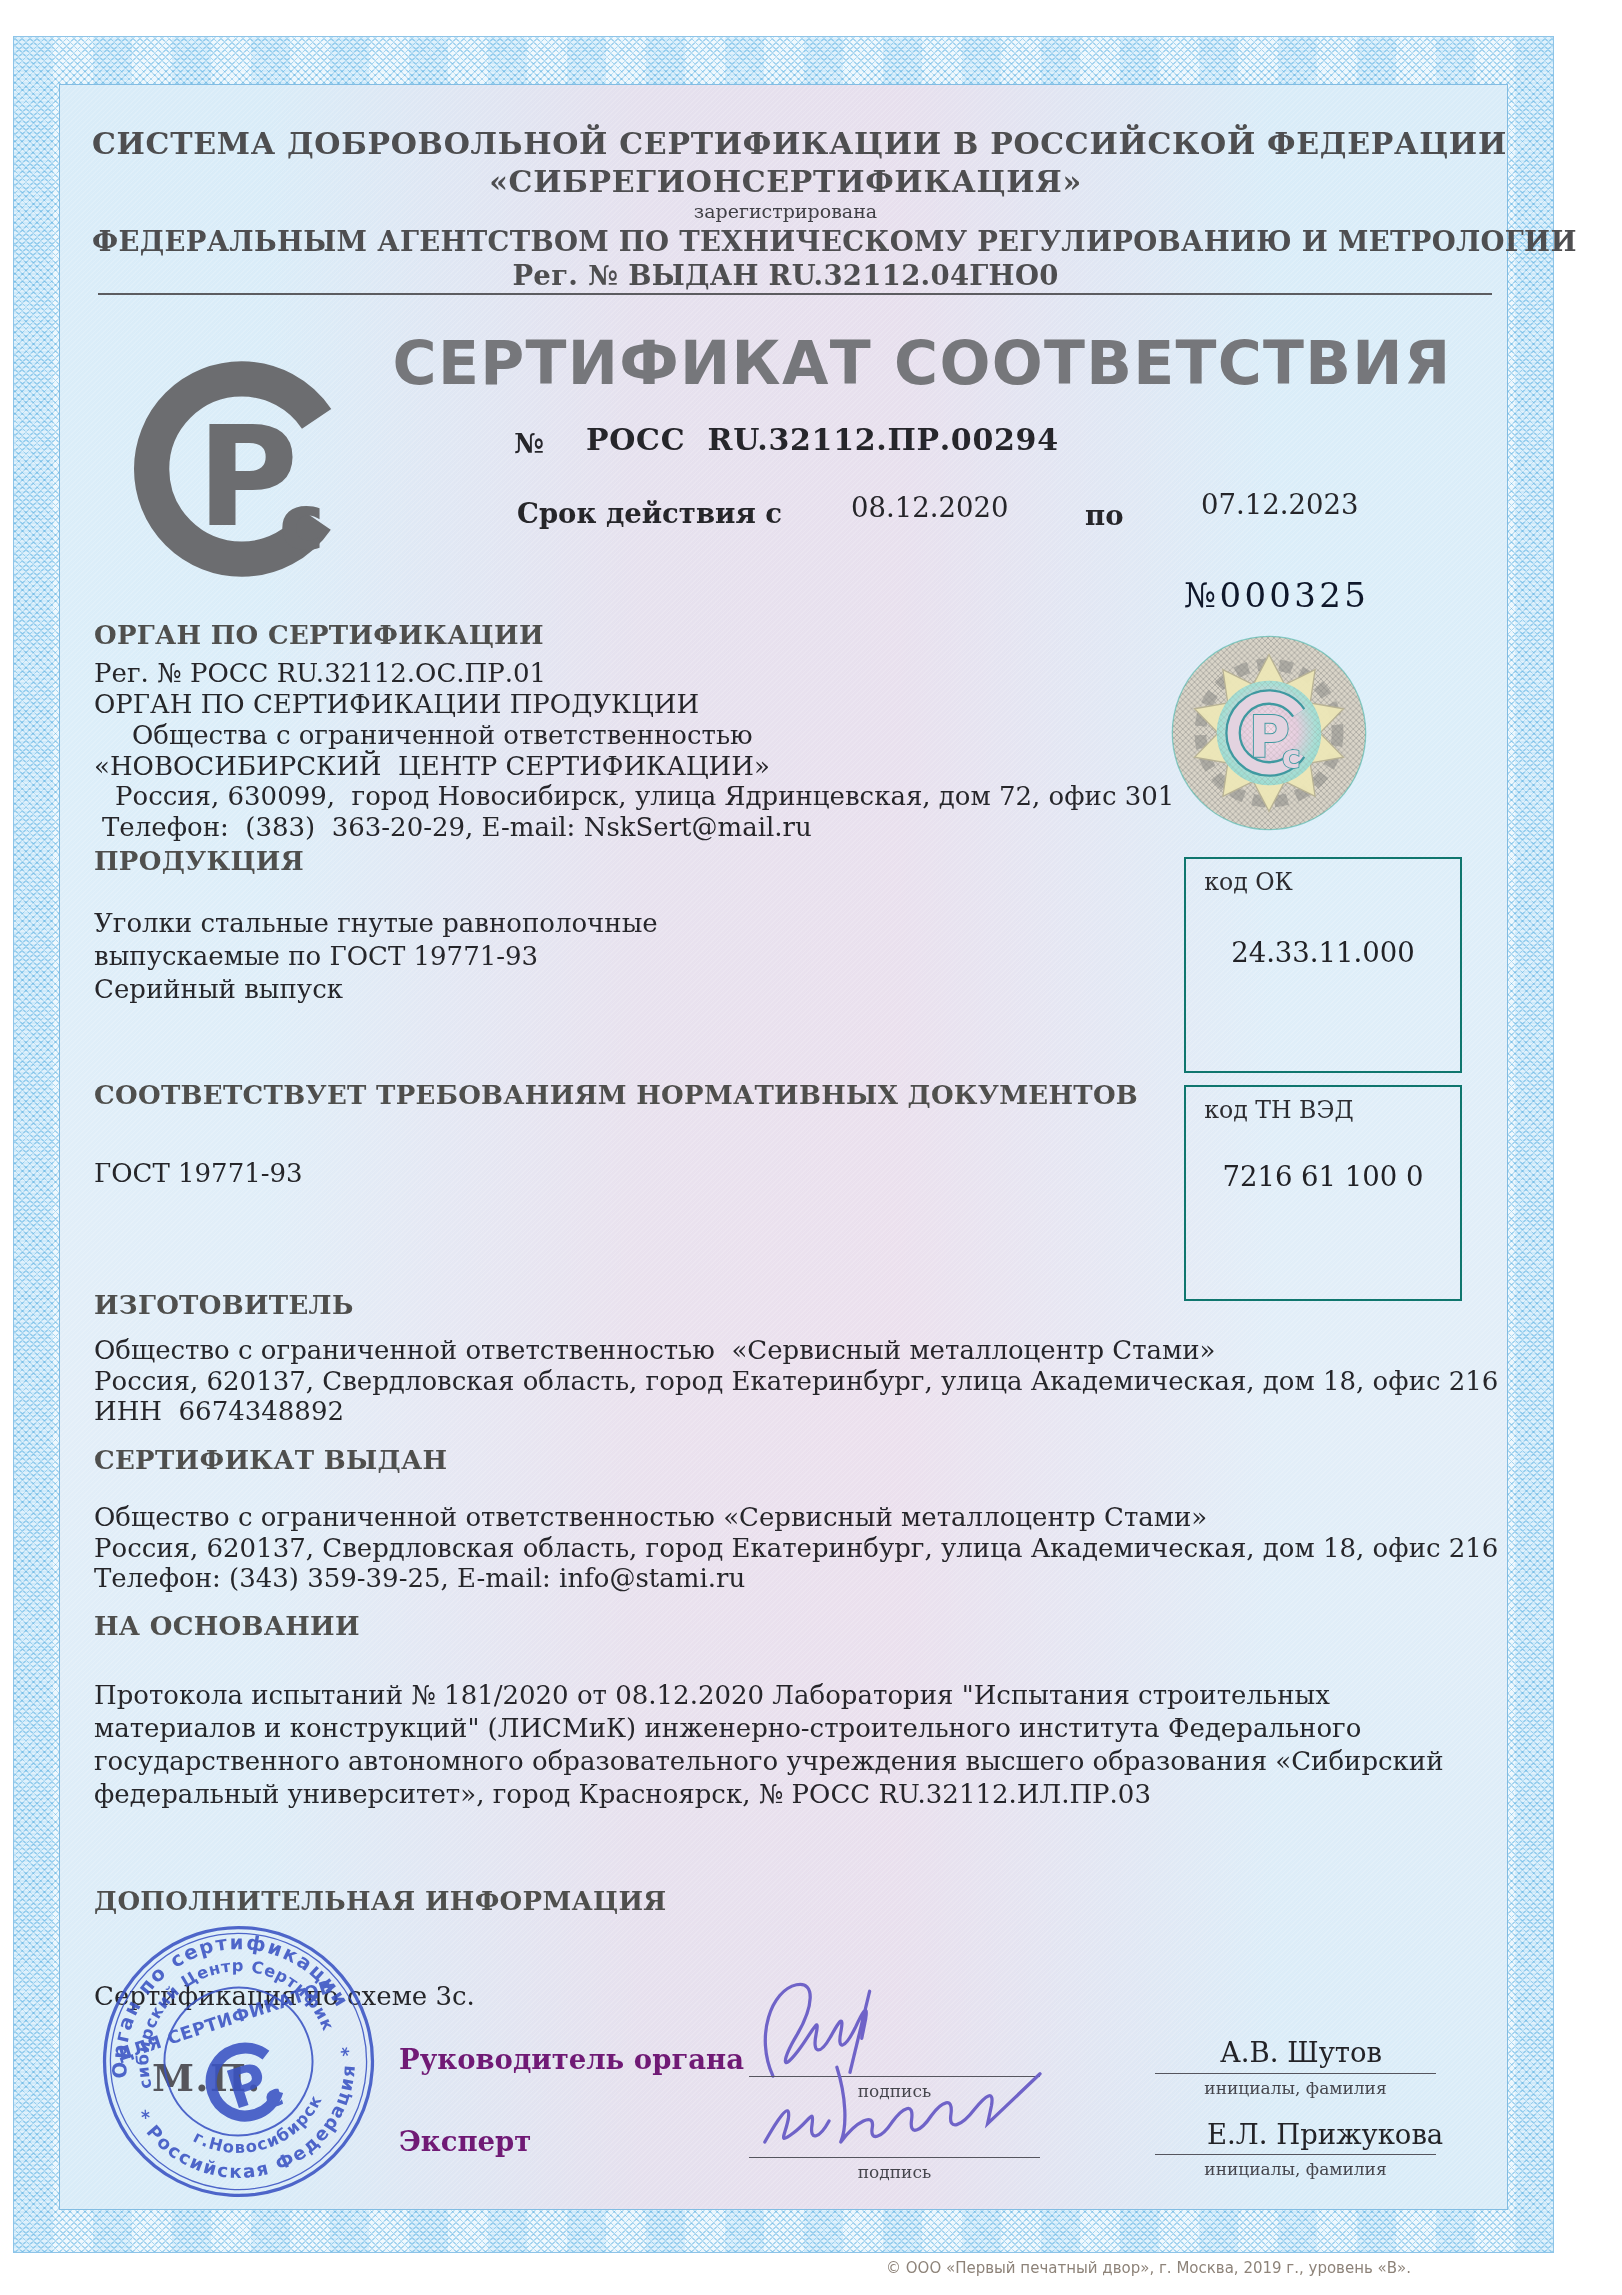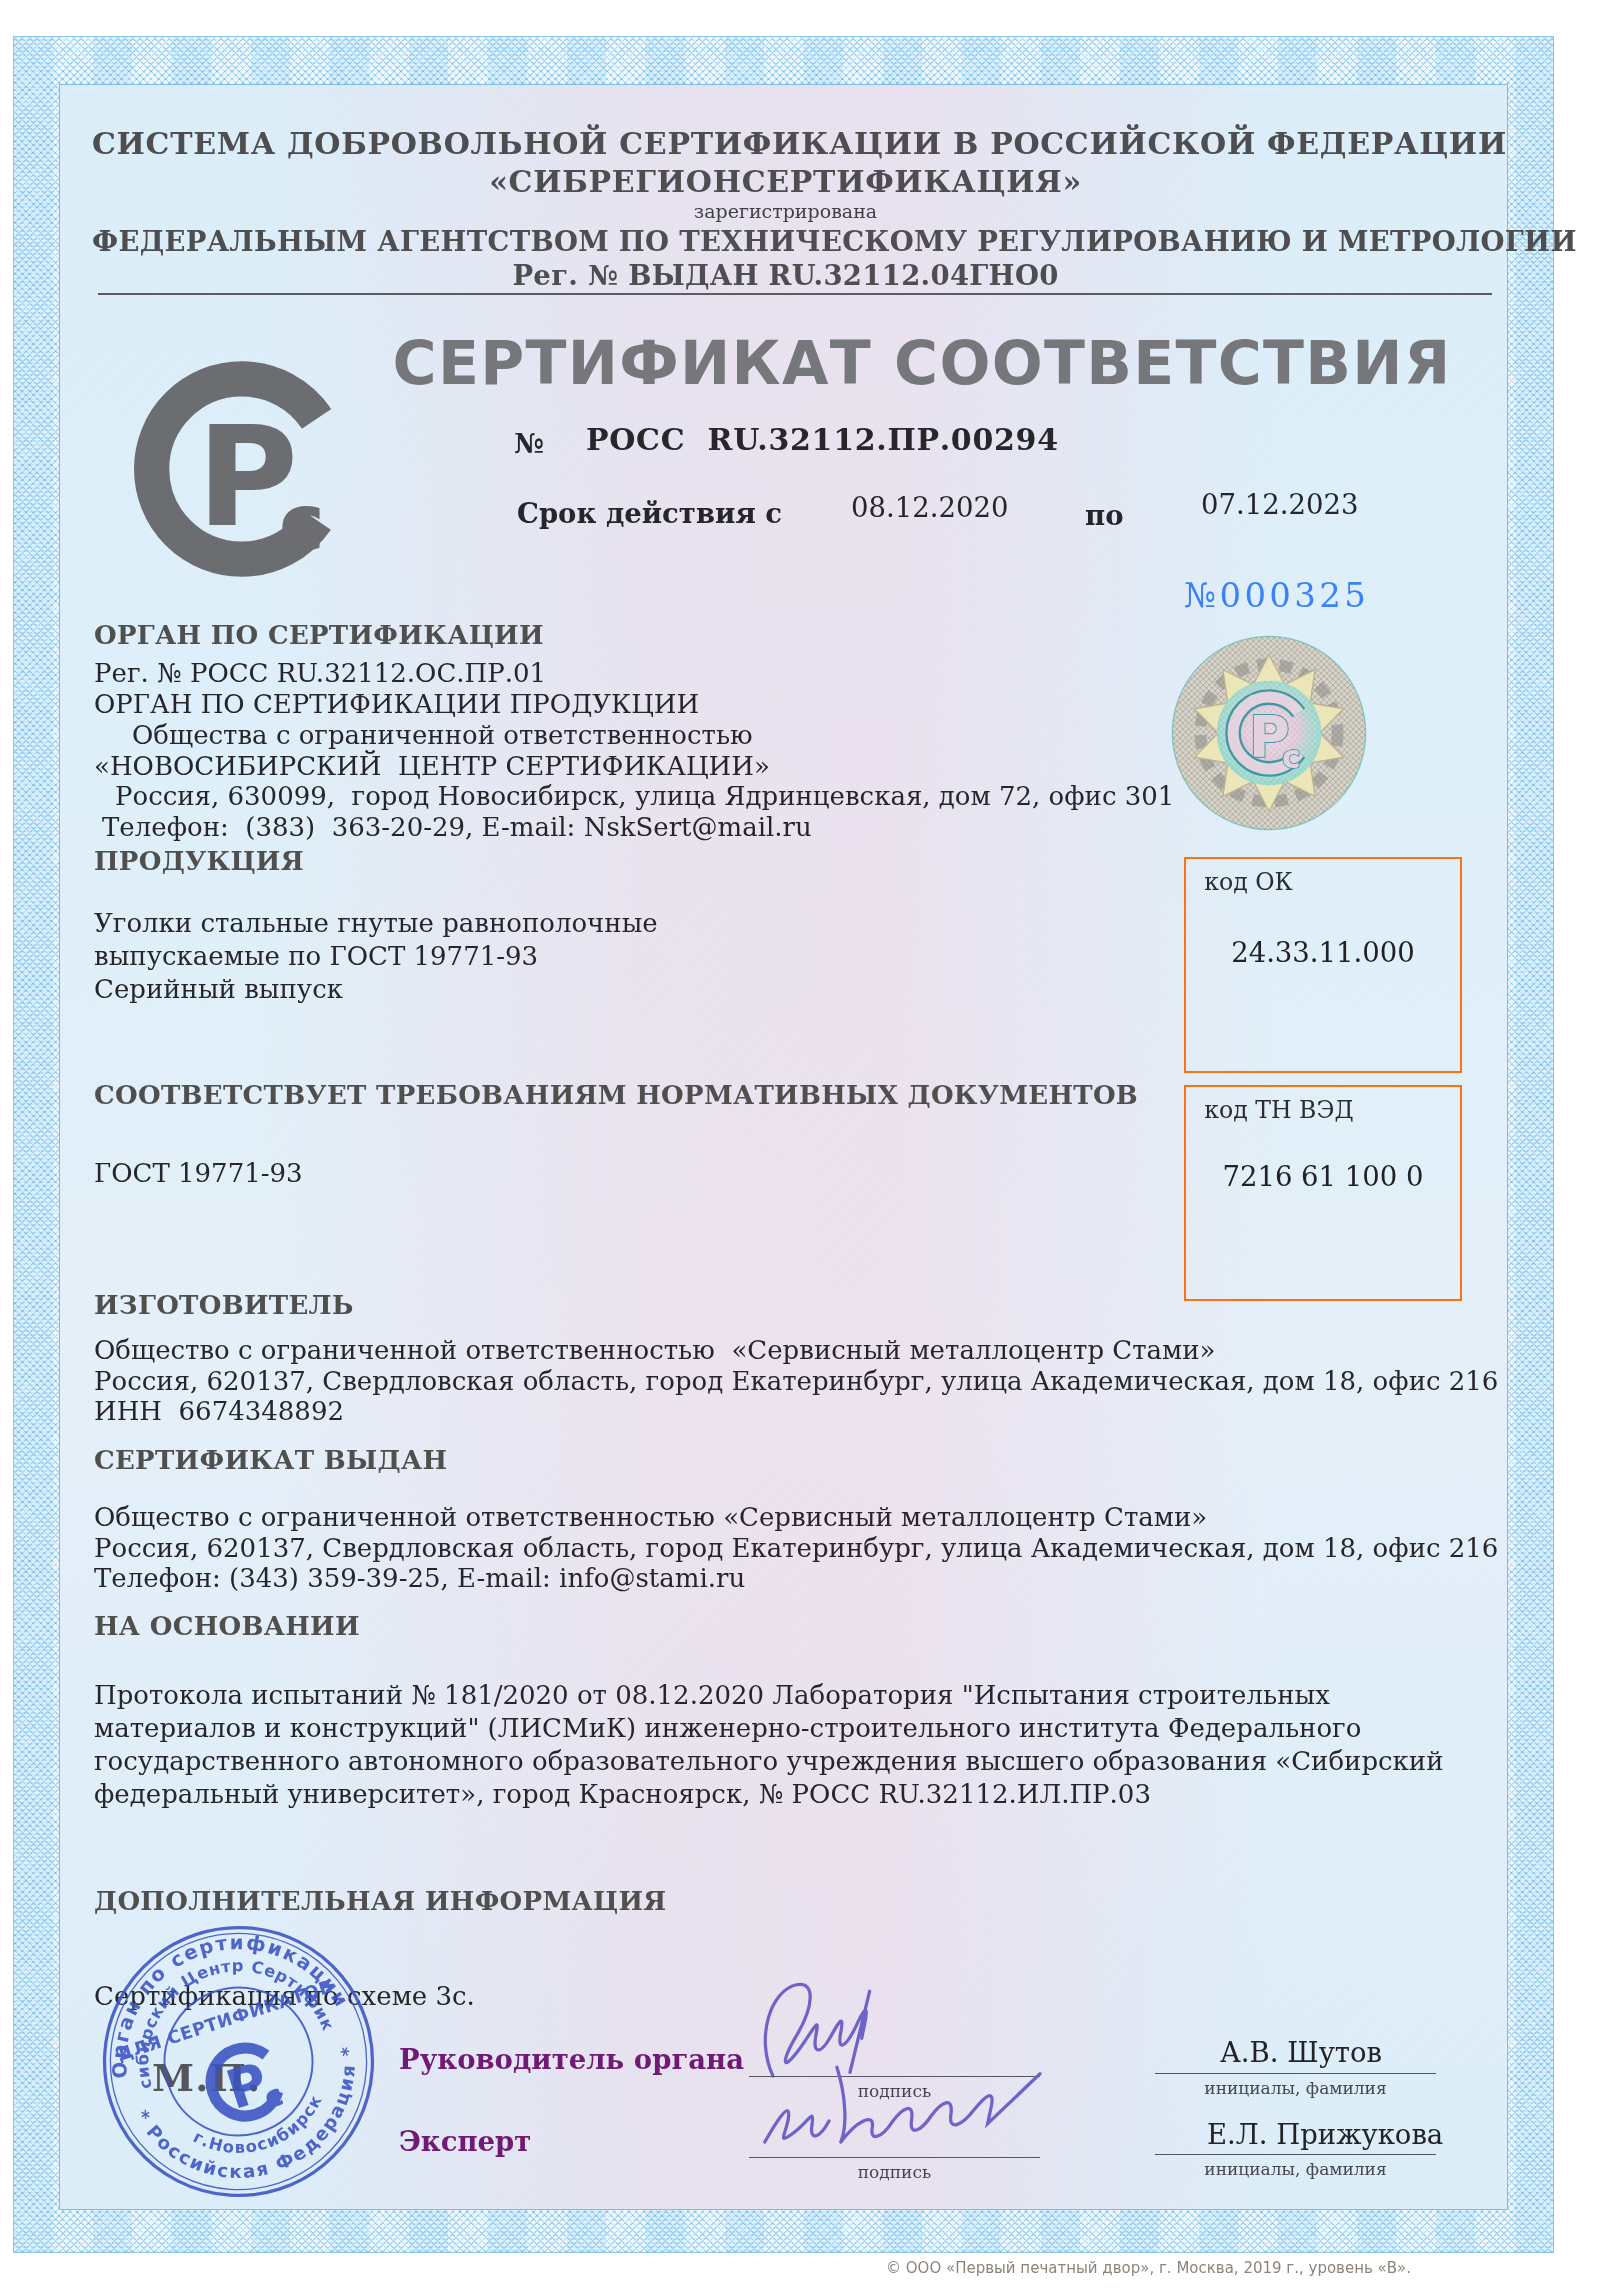--- a/index.html
+++ b/index.html
@@ -25,23 +25,23 @@
   .c{text-align:center;}
   .hdr1{font-weight:bold;font-size:30px;color:#4e4e50;letter-spacing:0.7px;}
   .hdr4{font-weight:bold;font-size:27.5px;color:#4e4e50;letter-spacing:0.3px;}
   .small{font-size:19px;color:#3f3f44;}
   .title{font-family:"DejaVu Sans","Liberation Sans",sans-serif;font-weight:bold;
          font-size:60px;color:#76777b;letter-spacing:1.3px;}
   .heading{font-weight:bold;font-size:26px;color:#4f4f4d;letter-spacing:0.3px;}
   .body{font-size:26px;color:#26262a;}
   .bold{font-weight:bold;}
   .num{font-size:30px;font-weight:bold;color:#26262b;letter-spacing:0.7px;}
-  .blank-num{font-size:34px;color:#3b82f6;letter-spacing:3.3px;}
+  .blank-num{font-size:34px;color:#0f172a;letter-spacing:3.3px;}
   .divider{position:absolute;height:0;border-top:2px solid #5c5c60;}
-  .codebox{position:absolute;border:2px solid #f97316;box-sizing:border-box;}
+  .codebox{position:absolute;border:2px solid #0f766e;box-sizing:border-box;}
   .codebox .lbl{position:absolute;left:18.3px;top:9.2px;font-size:23.6px;color:#2c2c30;}
   .codebox .val{position:absolute;left:0;width:100%;text-align:center;font-size:27.5px;color:#222226;}
   .sigline{position:absolute;height:0;border-top:1.3px solid #55555e;}
   .caption{font-size:17px;color:#45454c;}
   .name{font-size:27.5px;color:#232327;}
   .role{font-weight:bold;font-size:27.5px;color:#701a75;}
   .mp{font-weight:bold;font-size:38px;color:#55555c;letter-spacing:1.3px;}
   .footer{font-family:"DejaVu Sans","Liberation Sans",sans-serif;font-size:15px;color:#8d8379;}
   svg{position:absolute;overflow:visible;}
 </style>

